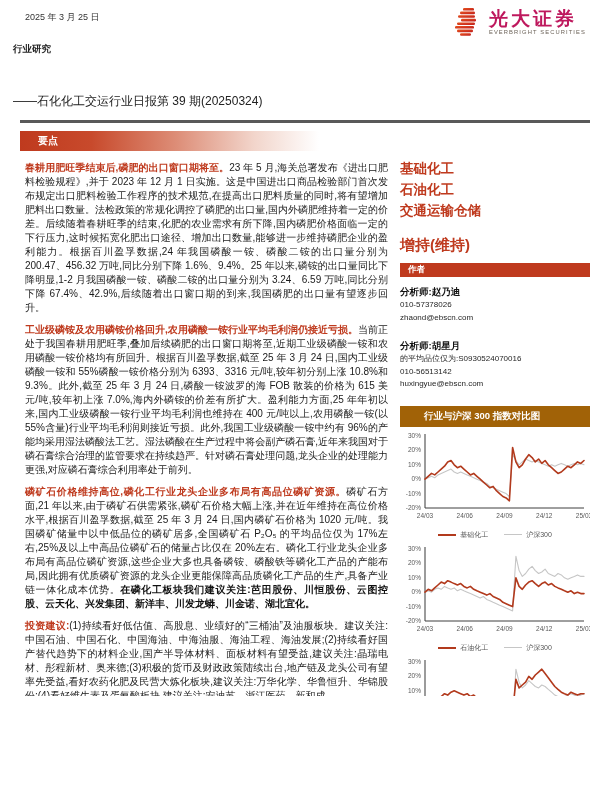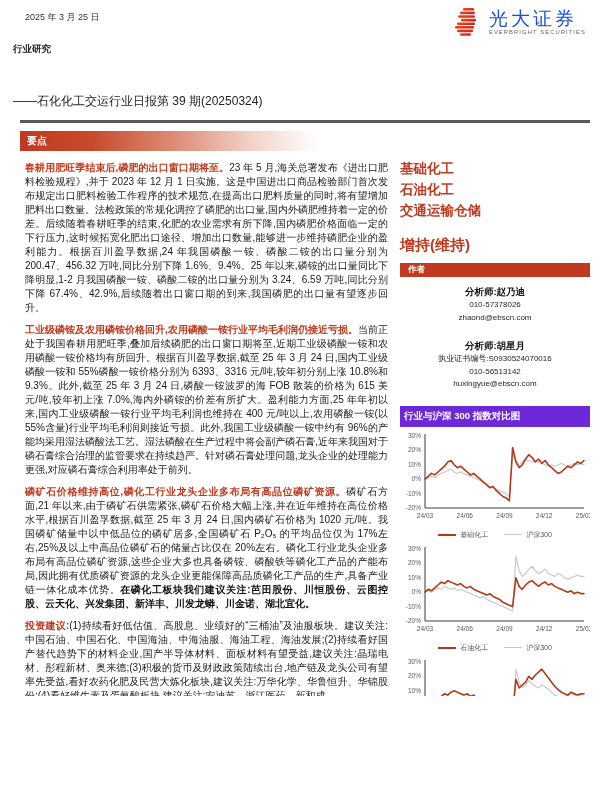--- a/index.html
+++ b/index.html
@@ -4,45 +4,45 @@
 <style>
   html,body { margin:0; padding:0; background:#ffffff; }
   .page {
     position:relative; width:600px; height:696px; background:#ffffff;
     font-family:"Liberation Sans","DejaVu Sans",sans-serif; color:#1a1a1a; overflow:hidden;
   }
   
   .date { position:absolute; left:25px; top:11px; font-size:9px; color:#333; }
   .logo { position:absolute; right:14px; top:8px; display:flex; align-items:flex-start; gap:7px; }
   .logo-text { display:flex; flex-direction:column; }
-  .logo-cn { font-size:19px; font-weight:normal; color:#1d4ed8; letter-spacing:3px; line-height:21px; }
+  .logo-cn { font-size:19px; font-weight:bold; color:#be185d; letter-spacing:3px; line-height:21px; }
   .logo-en { font-size:5.8px; color:#6b6258; letter-spacing:1.1px; }
   .category { position:absolute; left:13px; top:43px; font-size:9.5px; font-weight:bold; color:#222; }
   .title { position:absolute; left:25px; top:61px; font-size:16px; font-weight:bold; color:#111; }
   .subtitle { position:absolute; left:13px; top:93px; font-size:12px; color:#222; }
   .divider { position:absolute; left:20px; top:120px; width:570px; height:2.5px; background:#595959; }
   .kp-banner {
     position:absolute; left:20px; top:131px; width:325px; height:20px;
     background:linear-gradient(90deg,#bf3a1e 0%,#c84a2c 22%,#dd8d77 48%,#f2d5cb 72%,#ffffff 92%);
-    color:#fff; font-size:10px; font-weight:bold; line-height:20px; padding-left:7px; box-sizing:border-box;
+    color:#fff; font-size:10px; font-weight:bold; line-height:20px; padding-left:18px; box-sizing:border-box;
   }
   
   .left-col { position:absolute; left:25px; top:161px; width:363px; }
   .para { font-size:10px; line-height:14px; text-align:justify; margin:0 0 8px 0; color:#1a1a1a; }
   .para .lead { color:#bf3a1e; font-weight:bold; }
   .para .tail { font-weight:bold; color:#111; }
   
   .right-col { position:absolute; left:400px; top:158px; width:190px; }
   .industry { color:#bf3a1e; font-weight:bold; font-size:13.5px; line-height:21px; }
   .rating { color:#bf3a1e; font-weight:bold; font-size:15px; margin-top:15px; }
   .author-banner { background:#bf3a1e; color:#fff; font-size:8.5px; font-weight:bold; padding:1px 8px; margin-top:8px; }
-  .analyst { margin-top:7px; font-size:8px; line-height:12.5px; color:#262626;text-align:center; }
+  .analyst { margin-top:7px; font-size:8px; line-height:12.5px; color:#262626; }
   .analyst .name { font-size:9.5px; font-weight:bold; color:#111; line-height:15px; }
   .analyst + .analyst { margin-top:14px; }
-  .chart-banner { background:#6d28d9; color:#fff; font-size:9.5px; font-weight:bold; padding:4px 4px; margin-top:15px; }
+  .chart-banner { background:#a16207; color:#fff; font-size:9.5px; font-weight:bold; padding:4px 24px; margin-top:15px; }
   .chart-block { margin-top:3px; }
   .legend { display:flex; justify-content:center; gap:16px; font-size:7px; color:#555; align-items:center; margin-top:-2px; }
   .legend-item { display:flex; align-items:center; gap:4px; }
   .legend-swatch { display:inline-block; width:18px; }
   .source { font-size:7.5px; color:#595959; margin-top:8px; }
 </style>
 </head>
 <body>
 
 <div class="page">
@@ -98,21 +98,21 @@
     <div class="rating">增持(维持)</div>
     <div class="author-banner">作者</div>
     <div id="analysts">
         <div class="analyst">
           <div class="name">分析师:赵乃迪</div>
           <div>010-57378026</div>
           <div>zhaond@ebscn.com</div>
         </div>
         <div class="analyst">
           <div class="name">分析师:胡星月</div>
-          <div>执业证书编号:S0930524070016</div>
+          <div>的平均品位仅为:S0930524070016</div>
           <div>010-56513142</div>
           <div>huxingyue@ebscn.com</div>
         </div>
       </div>
     <div class="chart-banner">行业与沪深 300 指数对比图</div>
     <div id="charts">
         <div class="chart-block"><svg width="190" height="98">
             <line x1="25" y1="4" x2="25" y2="78" stroke="#9b9b9b" stroke-width="2"></line>
             <line x1="25" y1="78" x2="184" y2="78" stroke="#3f3f3f" stroke-width="1"></line>
             <text x="21" y="8" text-anchor="end" font-size="6.5" fill="#595959">30%</text>

